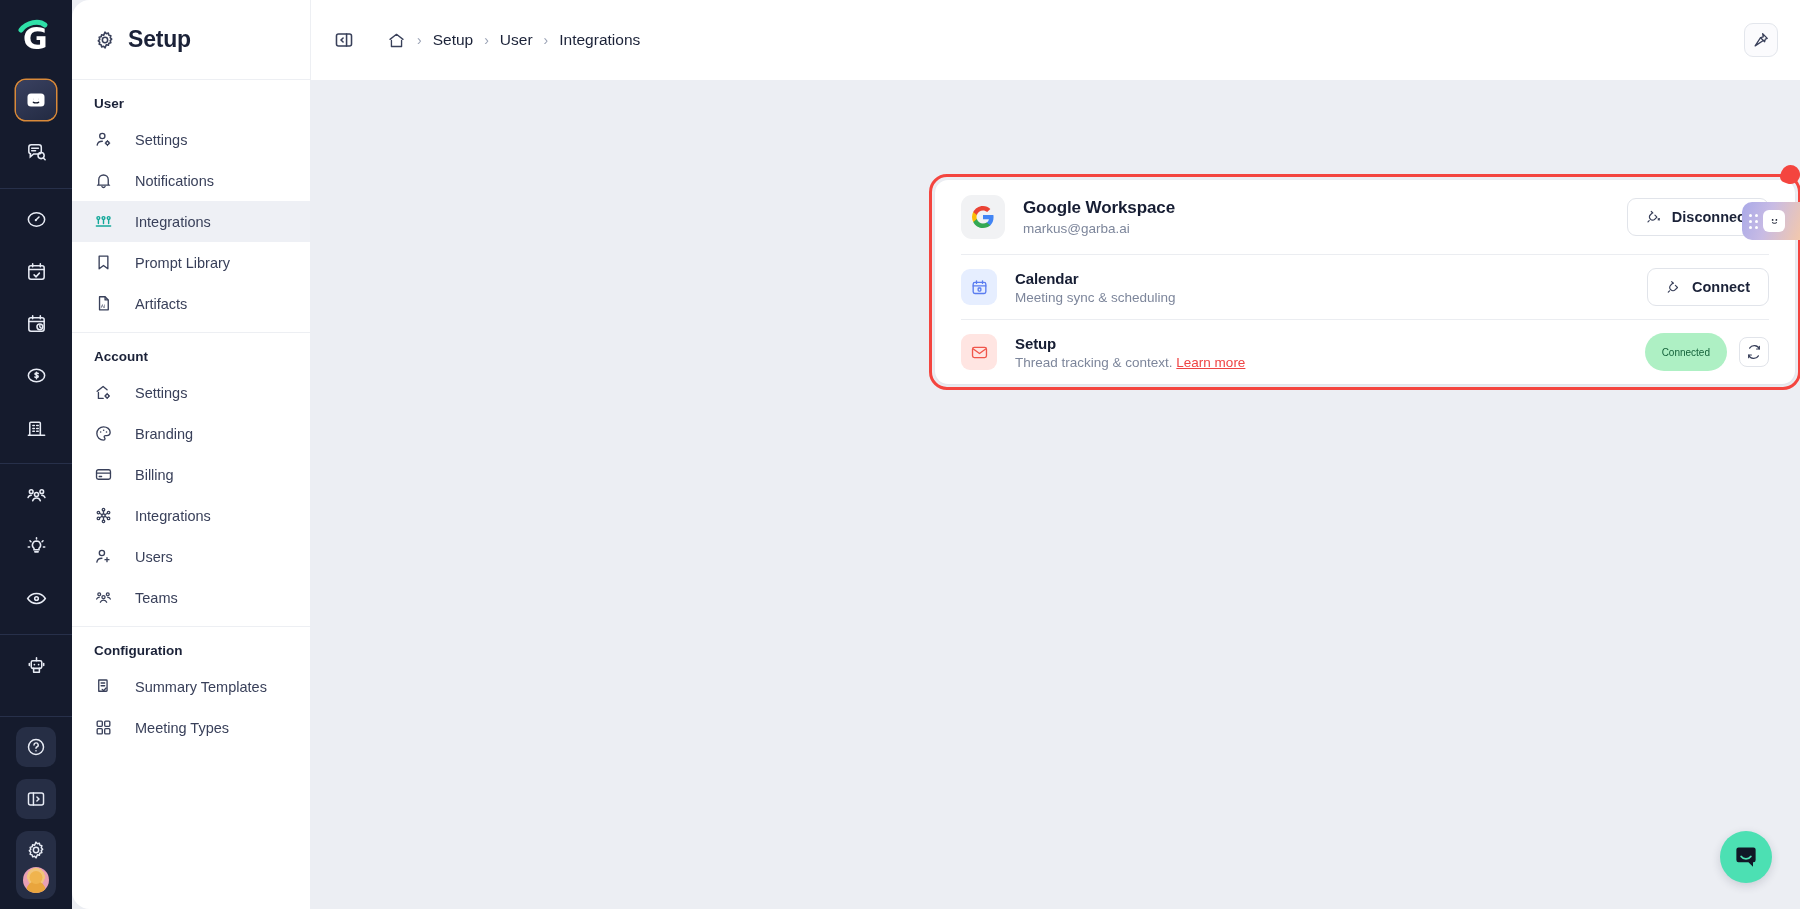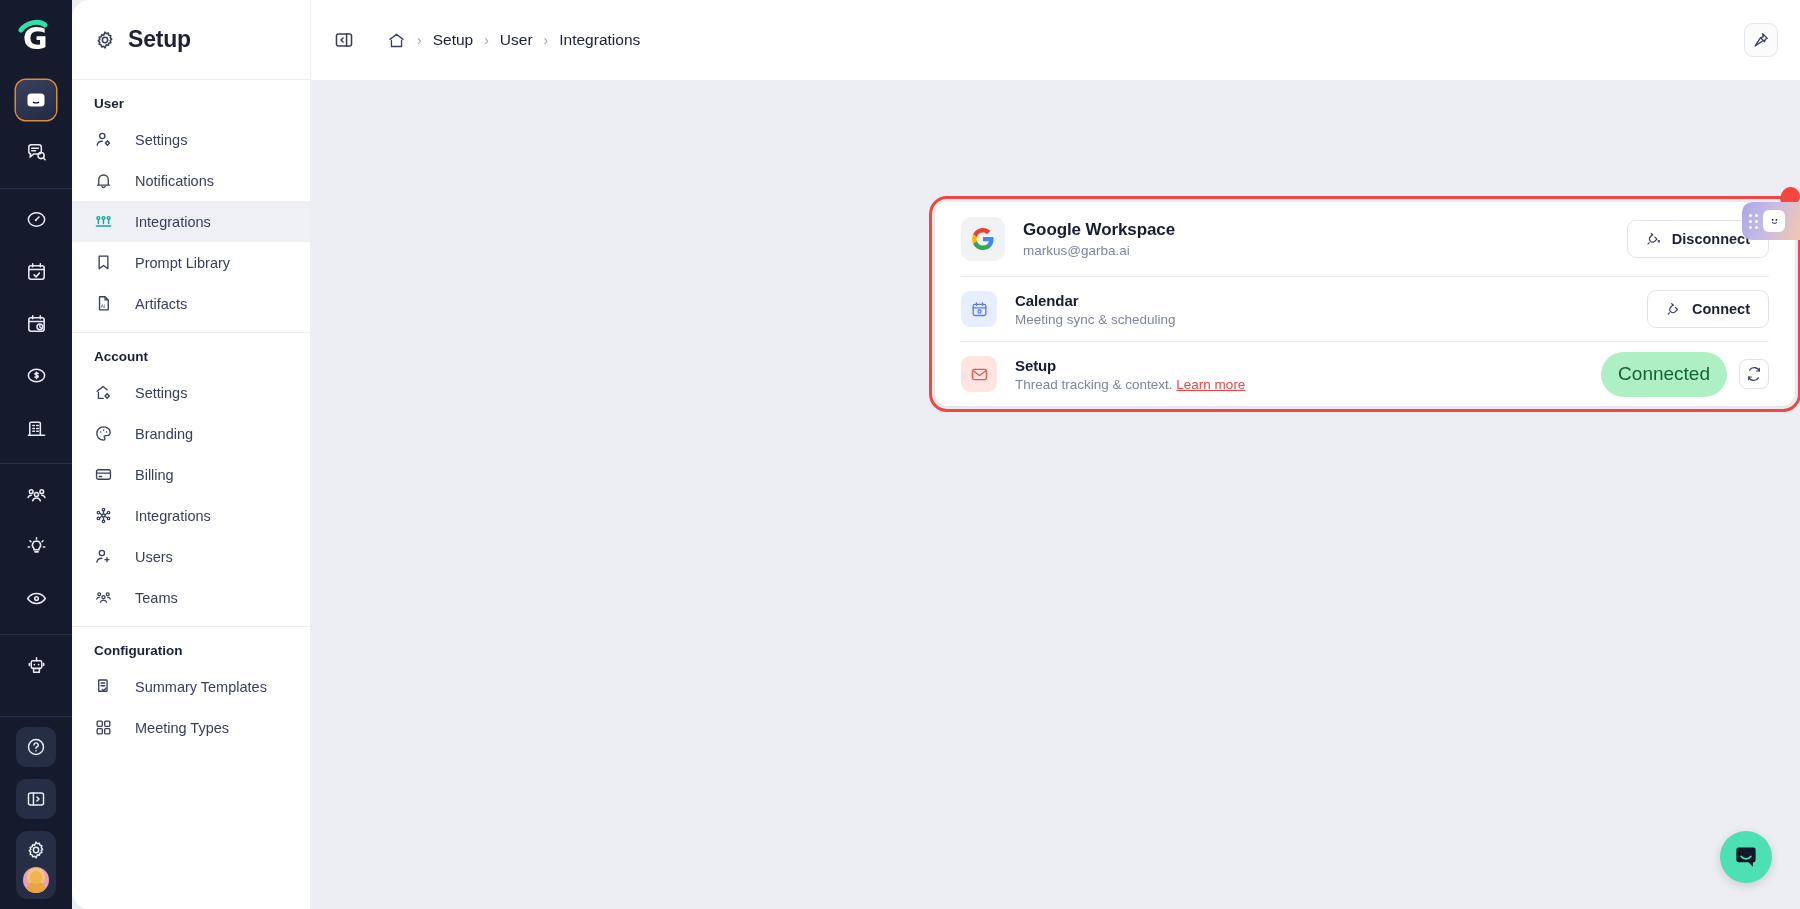--- a/index.html
+++ b/index.html
@@ -109,21 +109,21 @@
   .topbar-spacer { flex: 1 1 auto; }
   .pin-btn {
     width: 34px; height: 34px; border-radius: 9px; border: 1px solid #e3e6ec;
     background:#fbfbfd; display:flex; align-items:center; justify-content:center;
     color:#39405a;
   }
 
   .content { flex: 1 1 auto; position: relative; overflow: hidden; }
 
   
-  .card-wrap { position: absolute; left: 625px; top: 100px; width: 860px; margin-top: 22px; }
+  .card-wrap { position: absolute; left: 625px; top: 100px; width: 860px; }
   .hl-ring {
     position: absolute; inset: -6px -6px -6px -6px;
     border: 3px solid #f4453f; border-radius: 18px; pointer-events:none;
   }
   .hl-blob {
     position: absolute; right: -2px; top: -12px; width: 19px; height: 19px;
     background:#f4453f; border-radius: 50% 50% 50% 6px; transform: rotate(20deg);
   }
   .card {
     background: #fff; border-radius: 13px; overflow: hidden;
@@ -152,22 +152,22 @@
   .btn {
     display: inline-flex; align-items: center; gap: 9px;
     height: 38px; padding: 0 18px; border-radius: 9px;
     border: 1px solid #e1e4ea; background: #fff;
     font-size: 14.5px; color: #1b2238; font-weight: 600;
     cursor: pointer; white-space: nowrap;
   }
   .btn .bi { display:flex; color:#39405a; }
   .badge {
     display: inline-flex; align-items:center; justify-content:center;
-    height: 45px; padding: 16px 17px; border-radius: 999px;
-    background: #aef0c4; color: #14623a; font-size: 19px; font-weight: 500;
+    height: 38px; padding: 16px 17px; border-radius: 999px;
+    background: #aef0c4; color: #14623a; font-size: 10px; font-weight: 500;
   }
   .icon-btn {
     width: 30px; height: 30px; border-radius: 8px;
     border: 1px solid #e1e4ea; background:#fff;
     display:flex; align-items:center; justify-content:center;
     color:#39405a; margin-left: 12px; cursor:pointer;
   }
 
   
   .float-widget {

